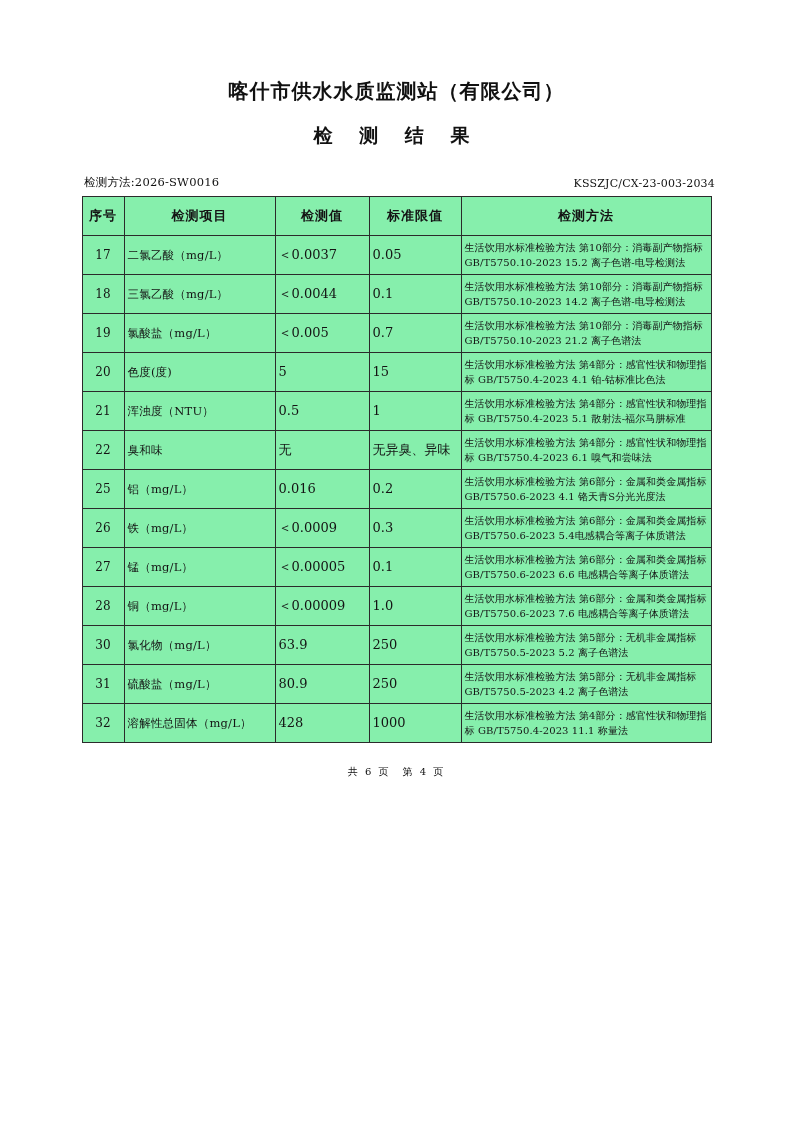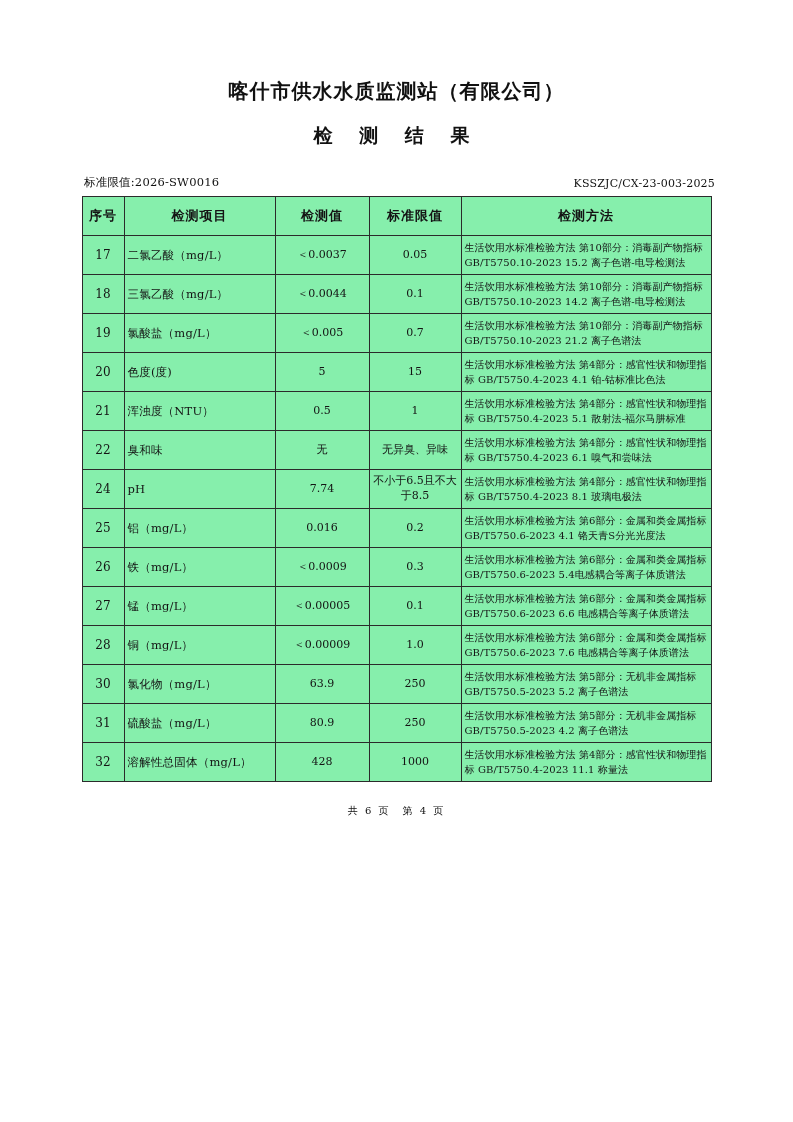--- a/index.html
+++ b/index.html
@@ -81,22 +81,21 @@
     text-align: center;
     font-size: 12px;
   }
   td.item {
     font-size: 11.5px;
     padding-left: 13px;
     text-align: left;
     letter-spacing: 0.2px;
   }
   td.val, td.limit {
-    text-align: center;
-    font-size: 11px;
+    font-size: 13px;
     line-height: 1.35;
   }
   td.method {
     font-size: 10px;
     line-height: 1.5;
     text-align: left;
     padding: 5px 6px 5px 7px;
     letter-spacing: 0.1px;
   }
   .footer {
@@ -110,22 +109,22 @@
 </style>
 </head>
 <body>
 
 <div class="page">
 
   <div class="doc-title">喀什市供水水质监测站（有限公司）</div>
   <div class="doc-subtitle">检 测 结 果</div>
 
   <div class="meta-row">
-    <div class="meta-left">标准限值:2026-SW0016</div>
-    <div class="meta-right">KSSZJC/CX-23-003-2025</div>
+    <div class="meta-left">检测方法:2026-SW0016</div>
+    <div class="meta-right">KSSZJC/CX-23-003-2034</div>
   </div>
 
   <table class="result">
     <colgroup>
       <col class="c-no">
       <col class="c-item">
       <col class="c-val">
       <col class="c-limit">
       <col class="c-method">
     </colgroup>
@@ -175,27 +174,20 @@
           <td class="method">生活饮用水标准检验方法 第4部分：感官性状和物理指标 GB/T5750.4-2023 5.1 散射法-福尔马肼标准</td>
         </tr>
         <tr>
           <td class="no">22</td>
           <td class="item">臭和味</td>
           <td class="val">无</td>
           <td class="limit">无异臭、异味</td>
           <td class="method">生活饮用水标准检验方法 第4部分：感官性状和物理指标 GB/T5750.4-2023 6.1 嗅气和尝味法</td>
         </tr>
         <tr>
-          <td class="no">24</td>
-          <td class="item">pH</td>
-          <td class="val">7.74</td>
-          <td class="limit">不小于6.5且不大于8.5</td>
-          <td class="method">生活饮用水标准检验方法 第4部分：感官性状和物理指标 GB/T5750.4-2023 8.1 玻璃电极法</td>
-        </tr>
-        <tr>
           <td class="no">25</td>
           <td class="item">铝（mg/L）</td>
           <td class="val">0.016</td>
           <td class="limit">0.2</td>
           <td class="method">生活饮用水标准检验方法 第6部分：金属和类金属指标 GB/T5750.6-2023 4.1 铬天青S分光光度法</td>
         </tr>
         <tr>
           <td class="no">26</td>
           <td class="item">铁（mg/L）</td>
           <td class="val">＜0.0009</td>

